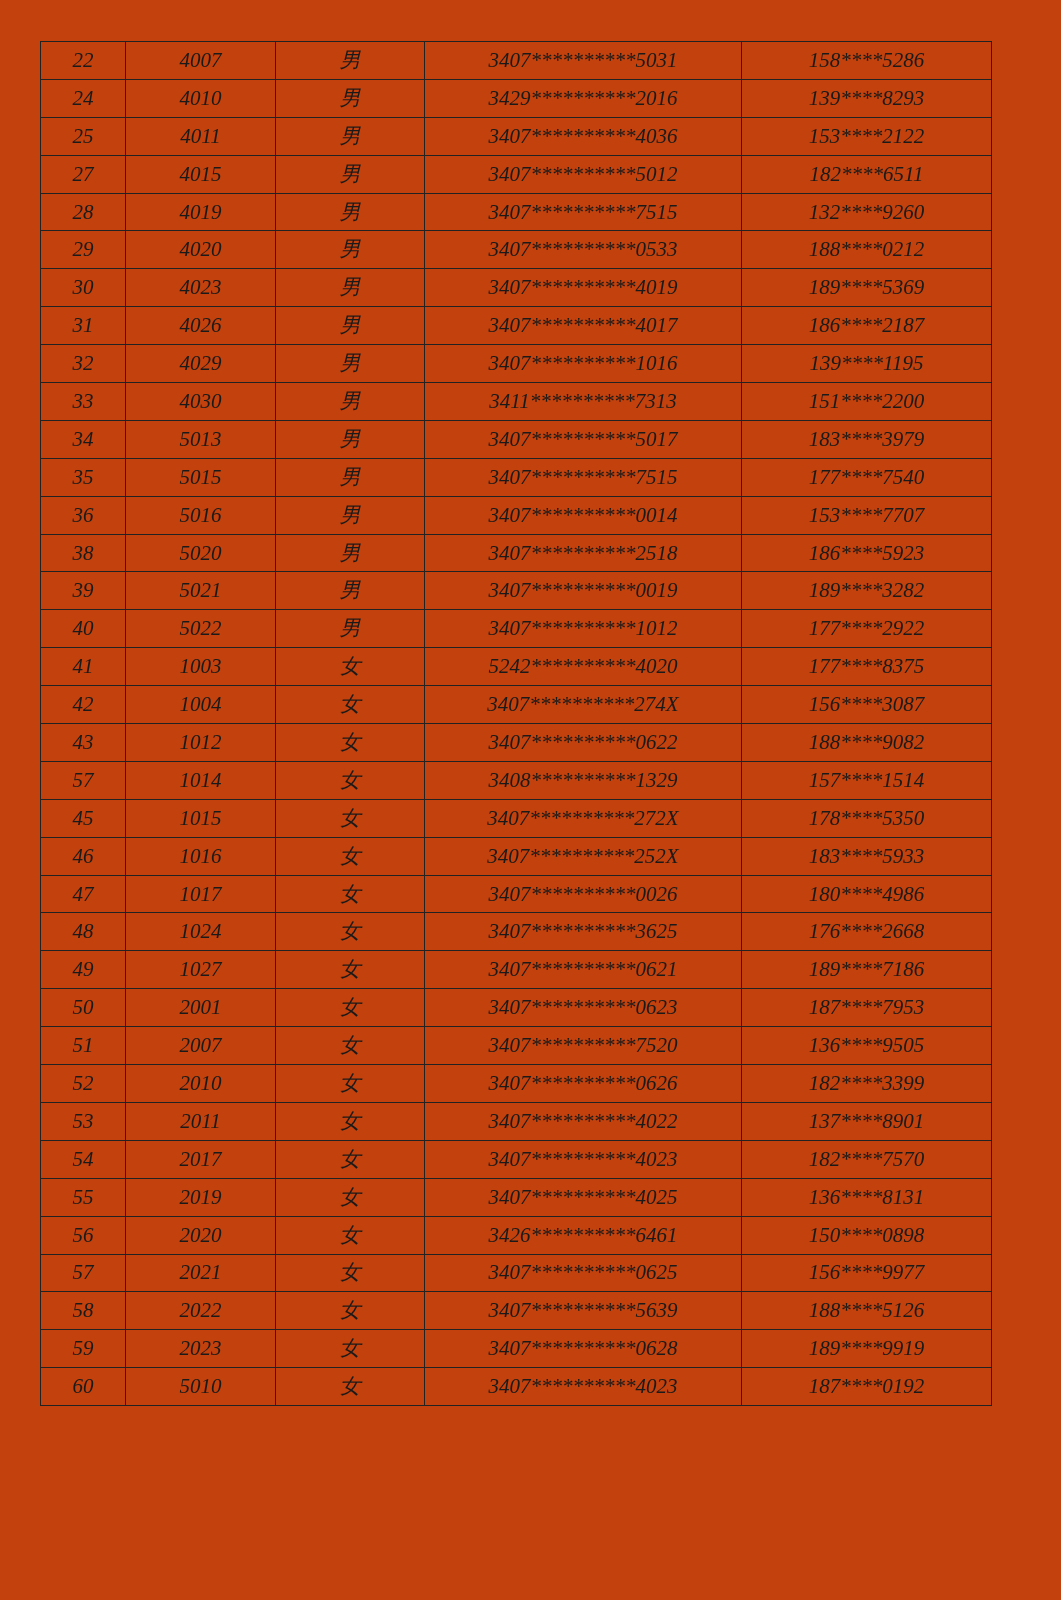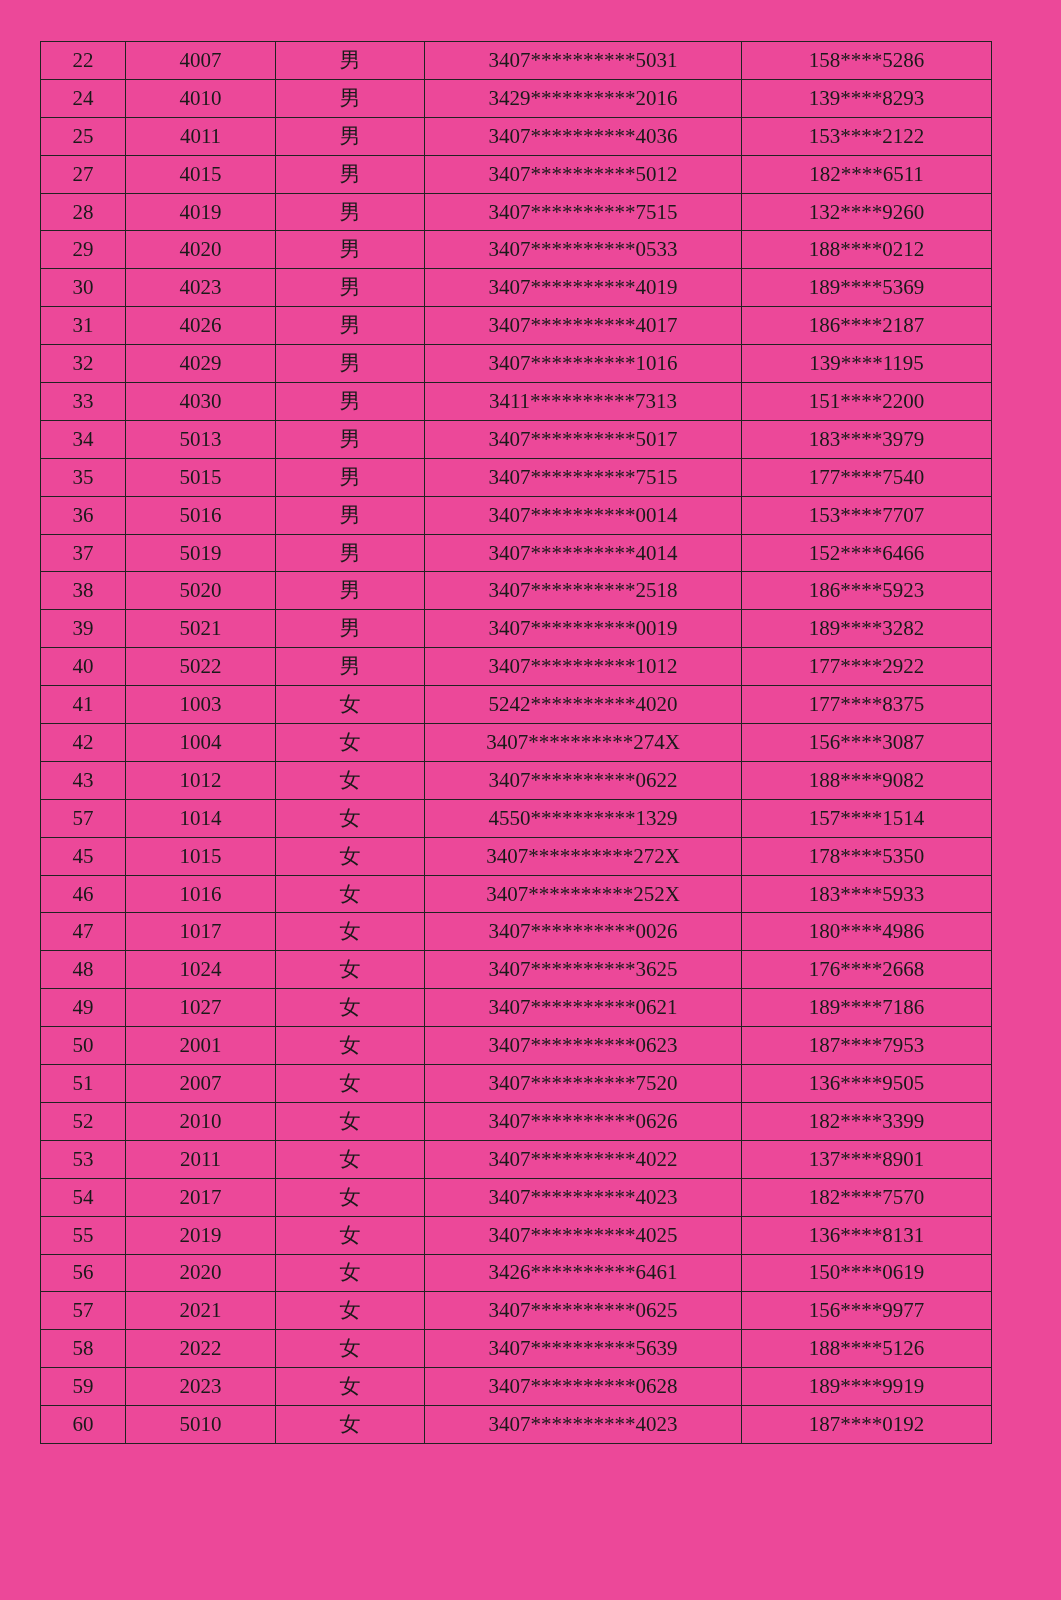--- a/index.html
+++ b/index.html
@@ -14,21 +14,22 @@
       overflow: hidden;
       font-family: "Liberation Serif", "DejaVu Serif", serif;
       color: #1a1a1a;
     }
     .page {
       position: absolute;
       left: 0;
       top: 0;
       width: 1061px;
       height: 1600px;
-      background: #ec4899;
+      background: #c2410c;
+      font-style: italic;
     }
     table.roster {
       position: absolute;
       left: 40px;
       top: 41px;
       border-collapse: collapse;
       table-layout: fixed;
       width: 951px;
     }
     table.roster td {
@@ -168,27 +169,20 @@
   </tr>
 
   <tr>
     <td class="seq">36</td>
     <td class="exam">5016</td>
     <td class="gender">男</td>
     <td class="id">3407**********0014</td>
     <td class="phone">153****7707</td>
   </tr>
 
-  <tr>
-    <td class="seq">37</td>
-    <td class="exam">5019</td>
-    <td class="gender">男</td>
-    <td class="id">3407**********4014</td>
-    <td class="phone">152****6466</td>
-  </tr>
 
   <tr>
     <td class="seq">38</td>
     <td class="exam">5020</td>
     <td class="gender">男</td>
     <td class="id">3407**********2518</td>
     <td class="phone">186****5923</td>
   </tr>
 
   <tr>
@@ -228,21 +222,21 @@
     <td class="exam">1012</td>
     <td class="gender">女</td>
     <td class="id">3407**********0622</td>
     <td class="phone">188****9082</td>
   </tr>
 
   <tr>
     <td class="seq">57</td>
     <td class="exam">1014</td>
     <td class="gender">女</td>
-    <td class="id">4550**********1329</td>
+    <td class="id">3408**********1329</td>
     <td class="phone">157****1514</td>
   </tr>
 
   <tr>
     <td class="seq">45</td>
     <td class="exam">1015</td>
     <td class="gender">女</td>
     <td class="id">3407**********272X</td>
     <td class="phone">178****5350</td>
   </tr>
@@ -325,21 +319,21 @@
     <td class="gender">女</td>
     <td class="id">3407**********4025</td>
     <td class="phone">136****8131</td>
   </tr>
 
   <tr>
     <td class="seq">56</td>
     <td class="exam">2020</td>
     <td class="gender">女</td>
     <td class="id">3426**********6461</td>
-    <td class="phone">150****0619</td>
+    <td class="phone">150****0898</td>
   </tr>
 
   <tr>
     <td class="seq">57</td>
     <td class="exam">2021</td>
     <td class="gender">女</td>
     <td class="id">3407**********0625</td>
     <td class="phone">156****9977</td>
   </tr>
 

